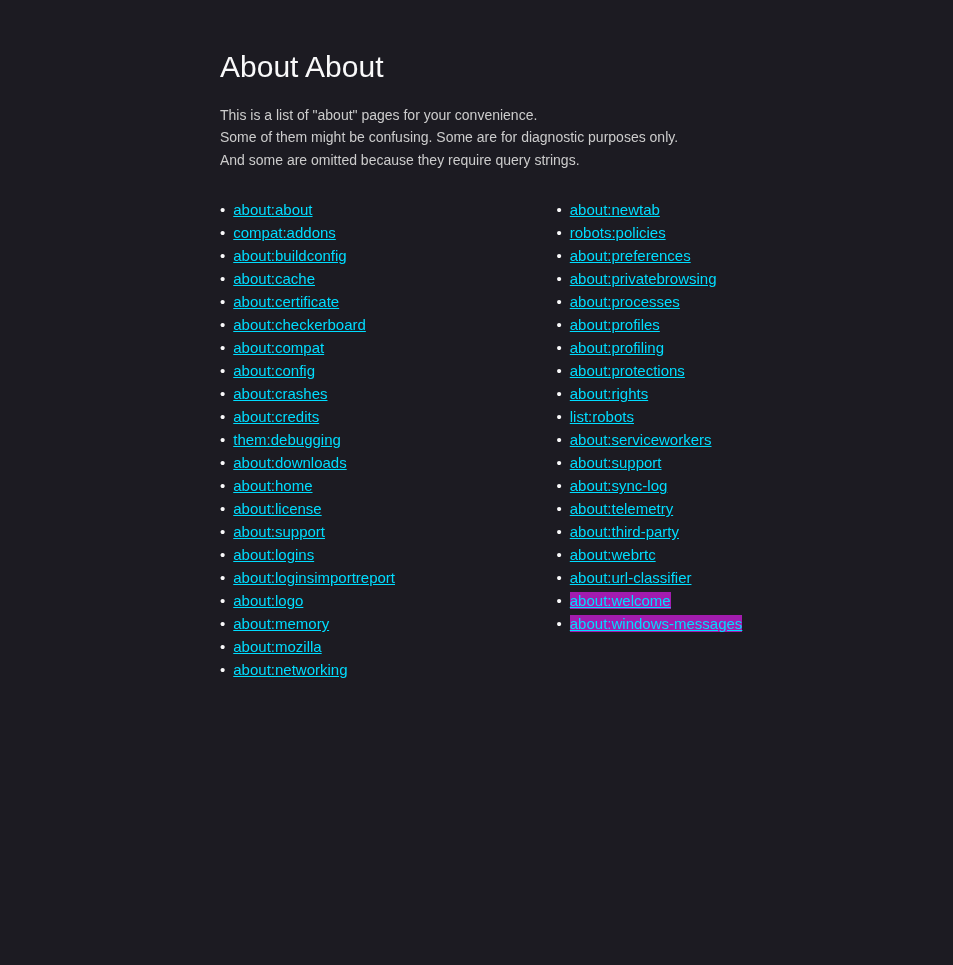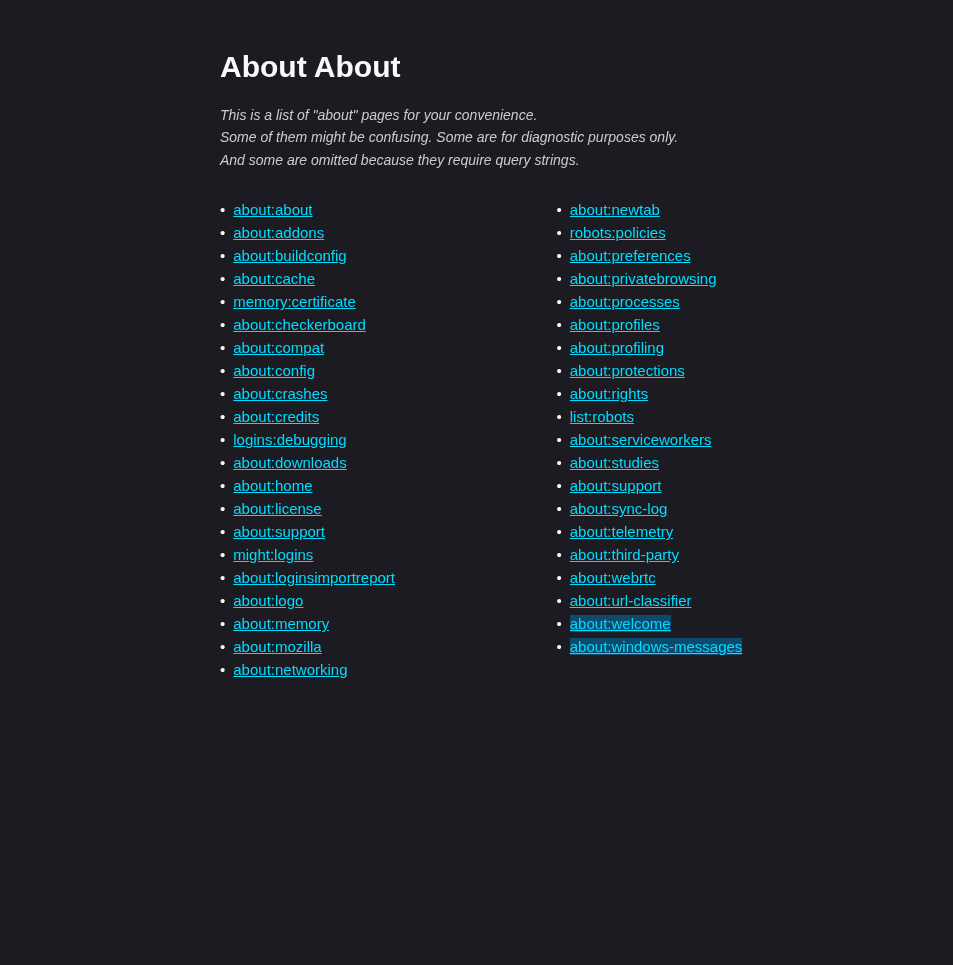--- a/index.html
+++ b/index.html
@@ -16,27 +16,26 @@
       min-height: 965px;
       width: 953px;
     }
 
     .container {
       padding: 50px 60px 60px 220px;
     }
 
     h1 {
       font-size: 2em;
-      font-weight: bold;
+      font-weight: normal;
       color: #f9f9fa;
       margin-bottom: 20px;
     }
 
     .description {
-      font-style: italic;
       color: #ccc;
       line-height: 1.6;
       margin-bottom: 30px;
       font-size: 14px;
     }
 
     .links-container {
       display: flex;
       gap: 0;
     }
@@ -64,21 +63,21 @@
       flex-shrink: 0;
     }
 
     a {
       color: #00ddff;
       cursor: pointer;
       text-align: center;
     }
 
     .highlighted {
-      background-color: #0c4a6e;
+      background-color: #a21caf;
     }
   </style>
 </head>
 <body>
 
 <div class="container">
   <h1>About About</h1>
 
   <div class="description">
     <span>This is a list of "about" pages for your convenience.</span><br>
@@ -86,63 +85,63 @@
     <span>And some are omitted because they require query strings.</span>
   </div>
 
   <div class="links-container">
     <div class="column">
       <ul id="left-list">
       <li>
             <a href="about:about">about:about</a>
           </li>
           <li>
-            <a href="about:addons">about:addons</a>
+            <a href="about:addons">compat:addons</a>
           </li>
           <li>
             <a href="about:buildconfig">about:buildconfig</a>
           </li>
           <li>
             <a href="about:cache">about:cache</a>
           </li>
           <li>
-            <a href="about:certificate">memory:certificate</a>
+            <a href="about:certificate">about:certificate</a>
           </li>
           <li>
             <a href="about:checkerboard">about:checkerboard</a>
           </li>
           <li>
             <a href="about:compat">about:compat</a>
           </li>
           <li>
             <a href="about:config">about:config</a>
           </li>
           <li>
             <a href="about:crashes">about:crashes</a>
           </li>
           <li>
             <a href="about:credits">about:credits</a>
           </li>
           <li>
-            <a href="about:debugging">logins:debugging</a>
+            <a href="about:debugging">them:debugging</a>
           </li>
           <li>
             <a href="about:downloads">about:downloads</a>
           </li>
           <li>
             <a href="about:home">about:home</a>
           </li>
           <li>
             <a href="about:license">about:license</a>
           </li>
           <li>
             <a href="about:logging">about:support</a>
           </li>
           <li>
-            <a href="about:logins">might:logins</a>
+            <a href="about:logins">about:logins</a>
           </li>
           <li>
             <a href="about:loginsimportreport">about:loginsimportreport</a>
           </li>
           <li>
             <a href="about:logo">about:logo</a>
           </li>
           <li>
             <a href="about:memory">about:memory</a>
           </li>
@@ -183,23 +182,20 @@
           <li>
             <a href="about:rights">about:rights</a>
           </li>
           <li>
             <a href="about:robots">list:robots</a>
           </li>
           <li>
             <a href="about:serviceworkers">about:serviceworkers</a>
           </li>
           <li>
-            <a href="about:studies">about:studies</a>
-          </li>
-          <li>
             <a href="about:support">about:support</a>
           </li>
           <li>
             <a href="about:sync-log">about:sync-log</a>
           </li>
           <li>
             <a href="about:telemetry">about:telemetry</a>
           </li>
           <li>
             <a href="about:third-party">about:third-party</a>

